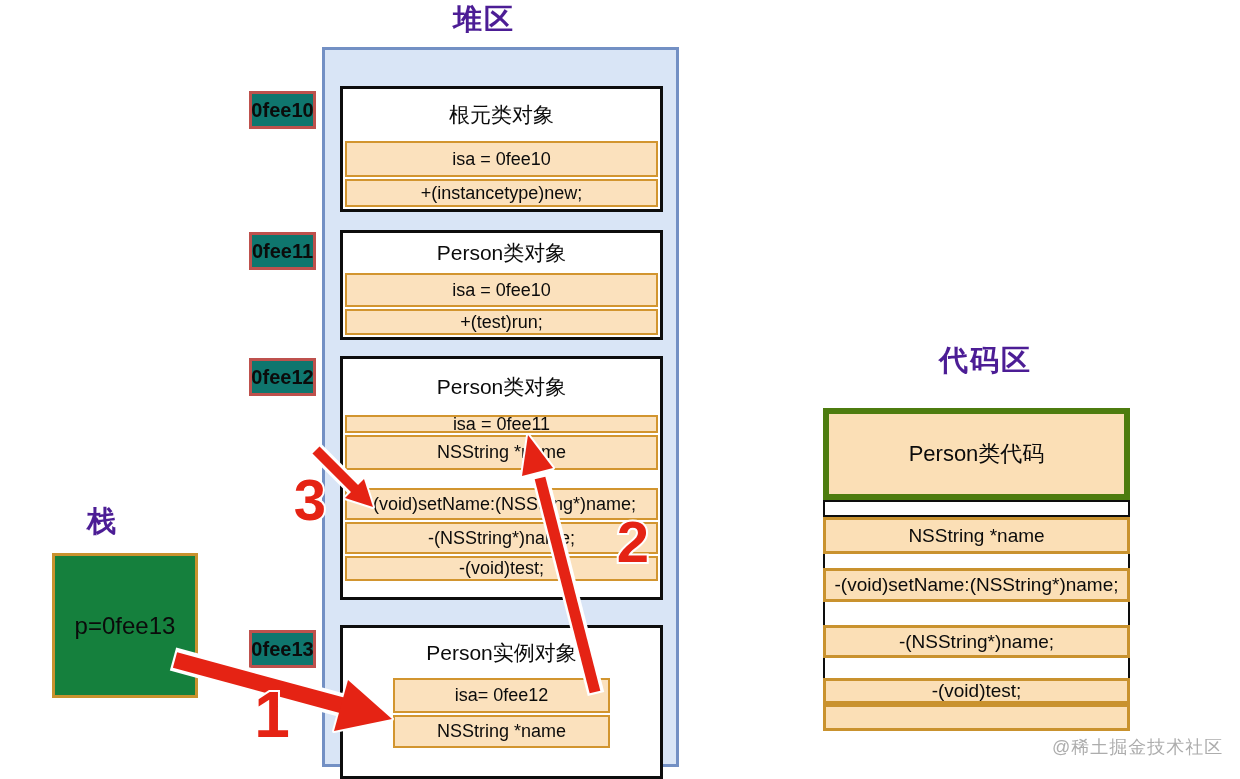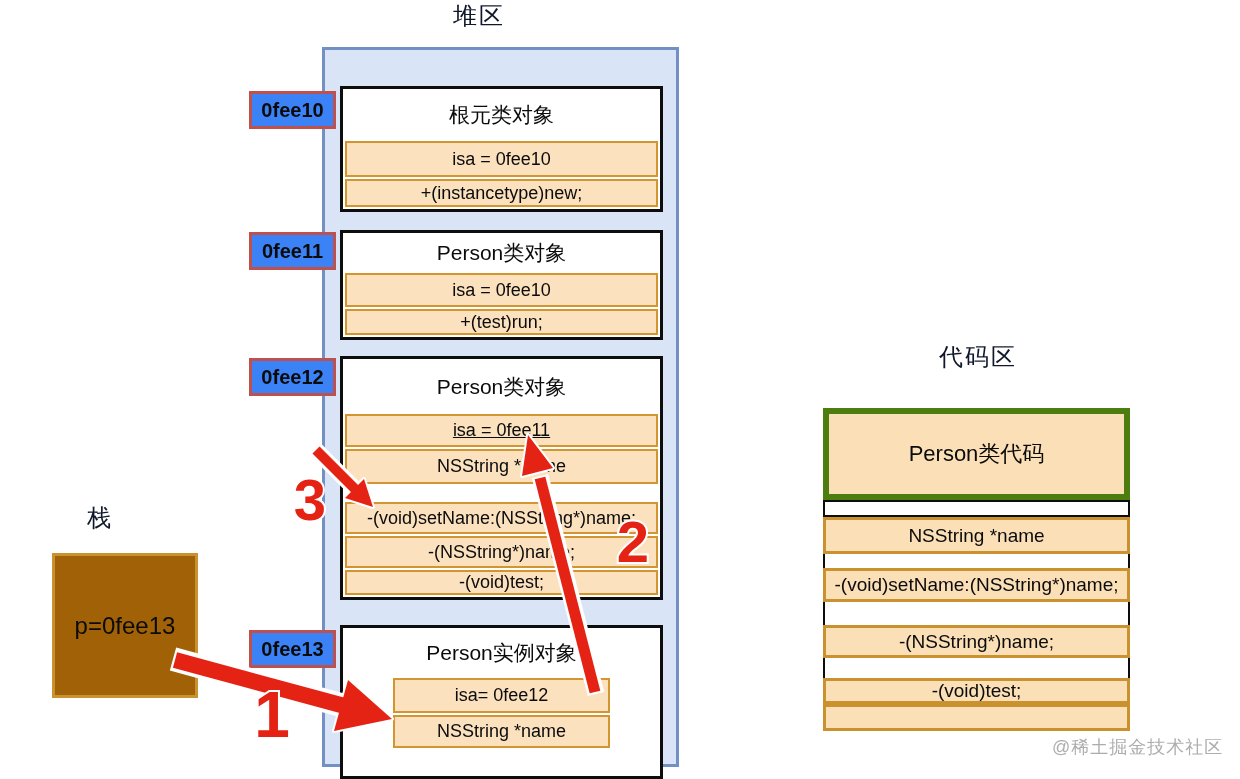--- a/index.html
+++ b/index.html
@@ -1,22 +1,22 @@
 <!DOCTYPE html>
 <html><head>
 <meta charset="utf-8">
 <style>
   html,body{margin:0;padding:0;}
   #canvas{
     position:relative;width:1240px;height:779px;background:#ffffff;overflow:hidden;
     font-family:"Liberation Sans","DejaVu Sans",sans-serif;color:#0b0b0b;
   }
   .area-title{
-    position:absolute;font-size:24px;font-weight:400;letter-spacing:2px;
-    white-space:nowrap;color:#0f172a;
+    position:absolute;font-size:29px;font-weight:700;letter-spacing:2px;
+    white-space:nowrap;color:#4c1d95;
   }
   #heap-rect{
     position:absolute;left:322px;top:47px;width:357px;height:720px;
     background:#D9E5F6;border:3px solid #7390C4;box-sizing:border-box;
   }
   .obj-box{
     position:absolute;left:340px;width:323px;background:#ffffff;
     border:3px solid #0d0d0d;box-sizing:border-box;z-index:2;
     display:flex;flex-direction:column;
   }
@@ -25,28 +25,28 @@
     font-size:21px;white-space:nowrap;
   }
   .orow{
     background:#FBE1BD;border:2px solid #D2952F;box-sizing:border-box;
     margin:0 2px 2px 2px;display:flex;align-items:center;justify-content:center;
     font-size:18px;white-space:nowrap;flex:none;
   }
   .orow.narrow{width:217px;margin:0 auto 2px auto;}
   .inner-gap{flex:none;background:transparent;}
   .addr{
-    position:absolute;left:249px;width:87px;height:38px;
-    background:#3b82f6;border:3px solid #BE514D;box-sizing:border-box;
+    position:absolute;left:249px;width:67px;height:38px;
+    background:#0f766e;border:3px solid #BE514D;box-sizing:border-box;
     display:flex;align-items:center;justify-content:center;
     font-size:20px;font-weight:700;z-index:5;
   }
   #stack-box{
     position:absolute;left:52px;top:553px;width:146px;height:145px;
-    background:#a16207;border:3px solid #C9922E;box-sizing:border-box;
+    background:#15803d;border:3px solid #C9922E;box-sizing:border-box;
     display:flex;align-items:center;justify-content:center;font-size:24px;
   }
   #code-col{position:absolute;left:823px;top:408px;width:307px;z-index:2;}
   #code-col > div{box-sizing:border-box;}
   .code-header{
     height:92px;background:#FBDFB6;border:6px solid #4d7c0f;
     display:flex;align-items:center;justify-content:center;font-size:22px;
   }
   .crow{
     background:#FBDFB6;border:3px solid #C9922E;
@@ -83,21 +83,21 @@
   </div>
 
   <div class="obj-box" style="top:230px;height:110px;">
     <div class="obj-title" style="height:42px;">Person类对象</div>
     <div class="orow" style="height:34px;">isa = 0fee10</div>
     <div class="orow" style="height:26px;">+(test)run;</div>
   </div>
 
   <div class="obj-box" style="top:356px;height:244px;">
     <div class="obj-title" style="height:56px;">Person类对象</div>
-    <div class="orow" style="height:33px;text-decoration:underline;">isa = 0fee11</div>
+    <div class="orow" style="height:18px;">isa = 0fee11</div>
     <div class="orow" style="height:35px;">NSString *name</div>
     <div class="inner-gap" style="height:16px;"></div>
     <div class="orow" style="height:32px;">-(void)setName:(NSString*)name;</div>
     <div class="orow" style="height:32px;">-(NSString*)name;</div>
     <div class="orow" style="height:25px;">-(void)test;</div>
   </div>
 
   <div class="obj-box" style="top:625px;height:154px;">
     <div class="obj-title" style="height:50px;">Person实例对象</div>
     <div class="orow narrow" style="height:35px;">isa= 0fee12</div>

